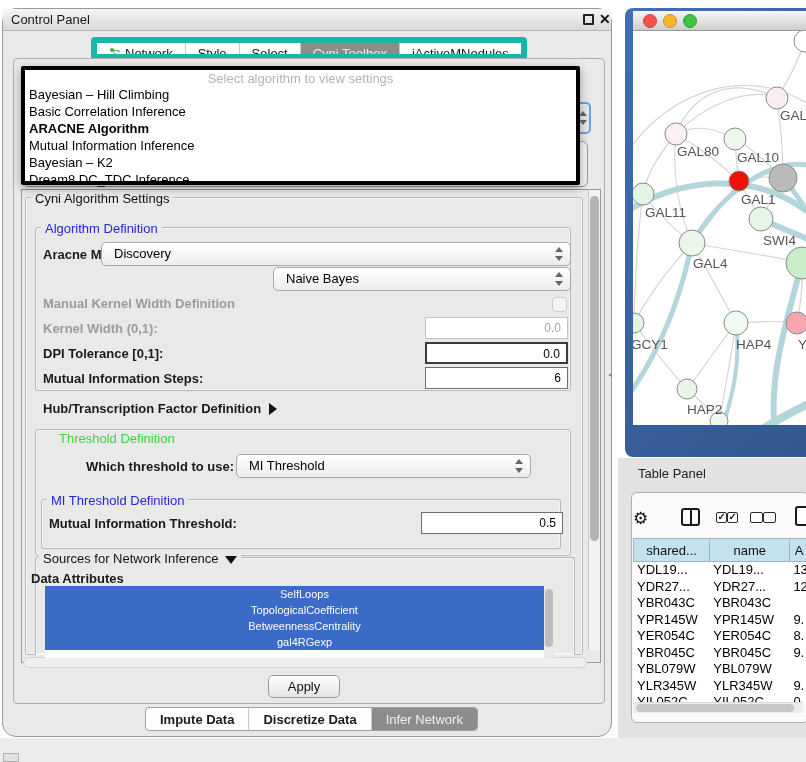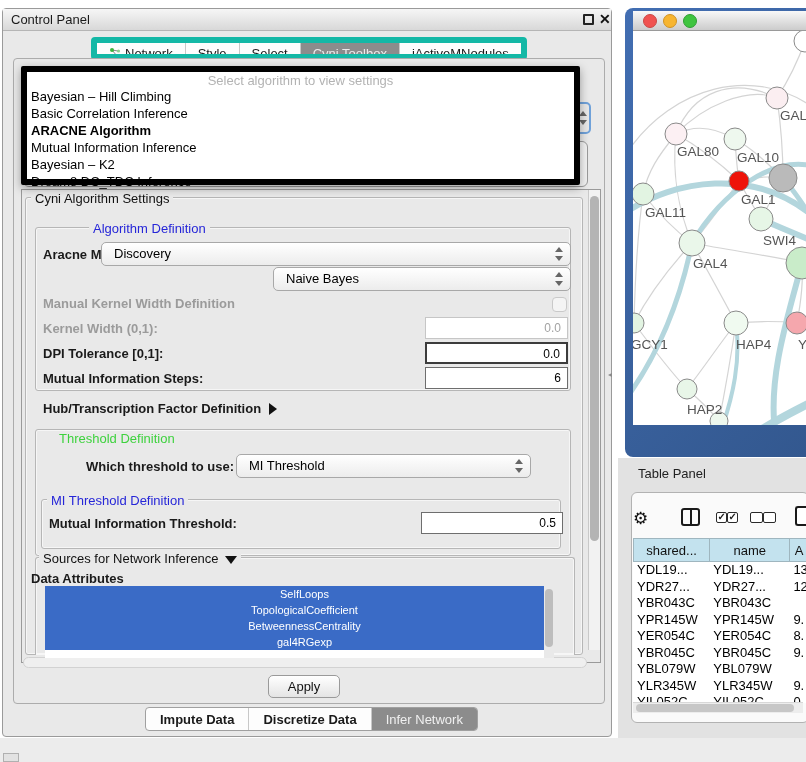--- a/index.html
+++ b/index.html
@@ -1,42 +1,42 @@
 <!DOCTYPE html>
 <html><head>
 <meta charset="utf-8">
 <style>
   * { margin:0; padding:0; box-sizing:border-box; }
   html,body { width:806px; height:762px; }
   body { font-family:"Liberation Sans", sans-serif; font-size:13px; background:#fff; position:relative; overflow:hidden; color:#111; }
   .abs { position:absolute; }
 
   
-  #control-panel { left:2px; top:8px; width:610px; height:729px; background:#e9e9e9; border:1px solid #9a9a9a; border-radius:4px; }
+  #control-panel { left:2px; top:8px; width:610px; height:729px; background:#e9e9e9; border:1px solid #9a9a9a; border-radius:14px; }
   #cp-titlebar { left:0; top:0; width:608px; height:22px; background:linear-gradient(#f6f6f6,#d8d8d8); border-bottom:1px solid #b5b5b5; }
   #cp-title { left:8px; top:3px; font-size:13px; color:#1a1a1a; }
   #cp-float { left:580px; top:5px; width:11px; height:11px; border:2px solid #222; border-radius:1px; }
   #cp-close { left:596px; top:2px; font-size:14px; font-weight:bold; color:#111; }
 
   
   #tabbar { left:88px; top:28px; height:23px; display:flex; border:6px solid #14b8a6; border-radius:4px; background:#fdfdfd; overflow:hidden; }
   .tab { padding:3px 12px 0 12px; font-size:13px; color:#1a1a1a; border-right:1px solid #c8c8c8; white-space:nowrap; }
   .tab:last-child { border-right:none; }
   .tab.selected { background:#8c8c8c; color:#ececec; }
   .net-icon { display:inline-block; width:12px; height:12px; margin-right:4px; vertical-align:-1px; }
 
   
   #cp-content { left:10px; top:49px; width:592px; height:646px; background:#e9e9e9; border:1px solid #acacac; border-radius:4px; }
 
   
   #hidden-combo { left:20px; top:132px; width:565px; height:46px; border:1px solid #9a9a9a; border-radius:6px; background:#f2f2f2; }
   #hidden-combo-stepper { left:572px; top:93px; width:16px; height:32px; border:2px solid #6fa1d9; border-radius:5px; background:#e8e8e8; }
 
   
-  #algo-dropdown { left:18px; top:57px; width:559px; height:119px; background:#fff; border:6px solid #000000; border-radius:2px; box-shadow:0 3px 10px rgba(0,0,0,.35); z-index:30; }
+  #algo-dropdown { left:18px; top:57px; width:559px; height:119px; background:#fff; border:4px solid #000000; border-radius:2px; box-shadow:0 3px 10px rgba(0,0,0,.35); z-index:30; }
   #algo-placeholder { width:100%; text-align:center; color:#b3b3b3; padding-top:1px; font-size:13px; }
   .algo-item { padding:0 4px; height:17px; line-height:17px; font-size:13px; color:#000; white-space:nowrap; }
   .algo-item.bold { font-weight:bold; }
 
   
   #settings-pane { left:18px; top:180px; width:580px; height:474px; border:1px solid #9a9a9a; background:#e9e9e9; }
   #v-scrollbar { left:585px; top:181px; width:12px; height:460px; background:#f2f2f2; border-left:1px solid #c9c9c9; }
   #v-thumb { left:587px; top:187px; width:9px; height:345px; background:#b4b4b4; border-radius:5px; }
   #h-scrollbar { left:20px; top:648px; width:564px; height:11px; background:#efefef; border-radius:6px; border:1px solid #d2d2d2; }
 
@@ -157,21 +157,21 @@
 
   <div class="abs" id="settings-pane"></div>
   <div class="abs" id="v-scrollbar"></div>
   <div class="abs" id="v-thumb"></div>
   <div class="abs" id="h-scrollbar"></div>
 
   <div class="groupbox" style="left:22px;top:188px;width:558px;height:458px;"></div>
   <div class="grouptitle" style="left:28px;top:182px;">Cyni Algorithm Settings</div>
 
   <div class="groupbox" style="left:32px;top:218px;width:536px;height:164px;"></div>
-  <div class="grouptitle blue" style="left:38px;top:212px;margin-left:48px;">Algorithm Definition</div>
+  <div class="grouptitle blue" style="left:38px;top:212px;">Algorithm Definition</div>
 
   <div class="lbl" style="left:40px;top:238px;">Aracne Mode:</div>
   <div class="combo" style="left:98px;top:233px;width:470px;height:24px;"><span>Discovery</span><span class="stepper"></span></div>
 
   <div class="combo" style="left:270px;top:258px;width:298px;height:24px;"><span>Naive Bayes</span><span class="stepper"></span></div>
 
   <div class="lbl disabled" style="left:40px;top:287px;">Manual Kernel Width Definition</div>
   <div class="abs" id="manual-kernel-checkbox"></div>
 
   <div class="lbl disabled" style="left:40px;top:312px;">Kernel Width (0,1):</div>

